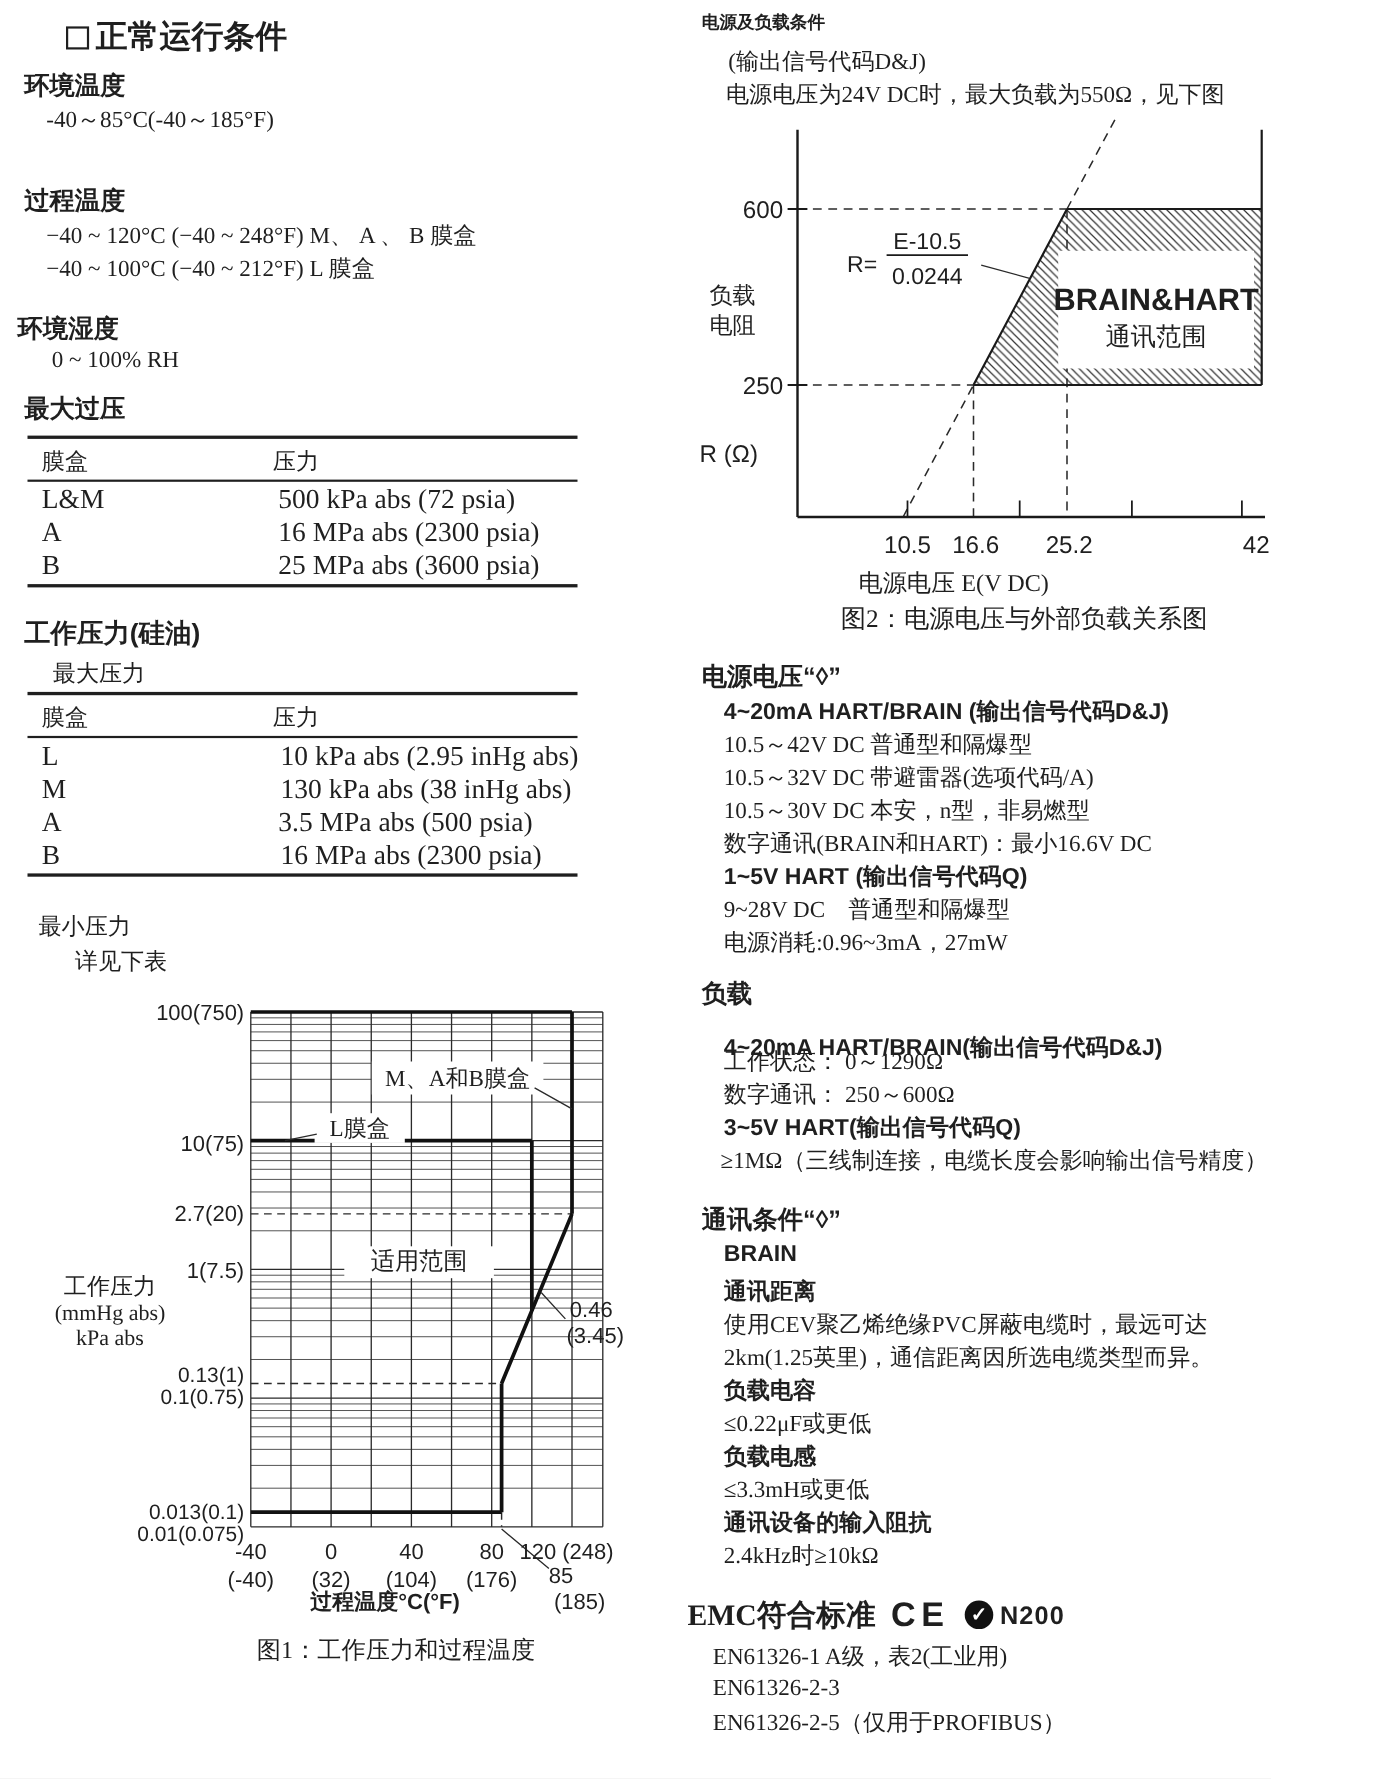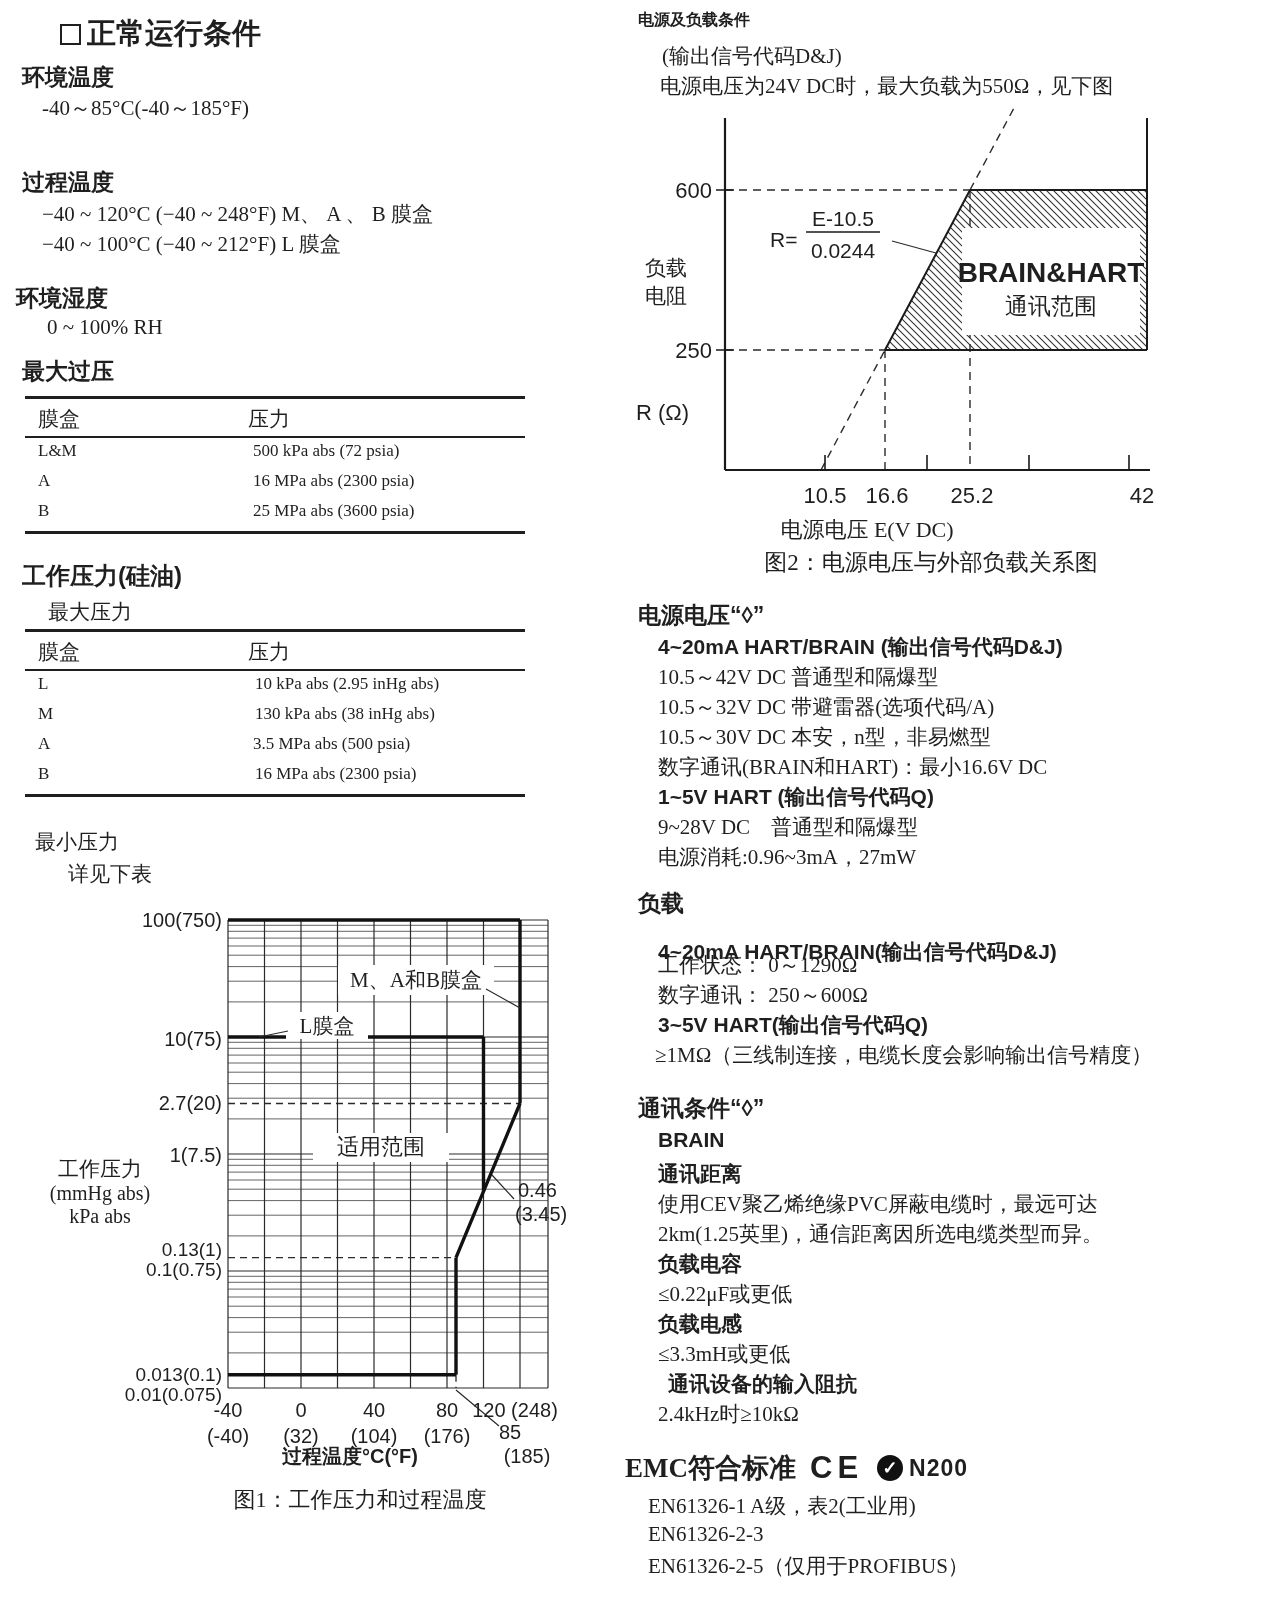--- a/index.html
+++ b/index.html
@@ -10,21 +10,21 @@
   .sq{width:17px;height:17px;border:2.5px solid #1f1f1f;display:inline-block;}
   .h2{font-family:"Liberation Sans",sans-serif;font-weight:bold;font-size:23px;}
   .h2b{font-family:"Liberation Sans",sans-serif;font-weight:bold;font-size:24px;}
   .body{font-size:21px;white-space:nowrap;}
   .gothic{font-family:"Liberation Sans",sans-serif;font-weight:bold;font-size:21px;white-space:nowrap;}
   .bsub{font-family:"Liberation Sans",sans-serif;font-weight:bold;font-size:21px;white-space:nowrap;}
   .tbl{border-top:3px solid #1f1f1f;border-bottom:3px solid #1f1f1f;}
   .tbl .hd{position:relative;height:37px;border-bottom:2.5px solid #1f1f1f;}
   .tbl .hd span{position:absolute;top:6px;font-size:21px;}
   .trow{position:relative;height:30px;}
-  .trow span{position:absolute;top:3px;font-size:17px;white-space:nowrap;}
+  .trow span{position:absolute;top:3px;font-size:25px;white-space:nowrap;}
   .c1{left:13px;}
   .emcrow{display:flex;align-items:center;gap:14px;}
   .emc-t{font-family:"Liberation Serif",serif;font-weight:bold;font-size:27px;}
   .ce{font-family:"Liberation Sans",sans-serif;font-weight:bold;font-size:31px;letter-spacing:5px;}
   .ctick{width:26px;height:26px;border-radius:50%;background:#111;color:#fff;display:flex;
          align-items:center;justify-content:center;font-family:"Liberation Sans",sans-serif;
          font-weight:bold;font-size:18px;}
   .n200{font-family:"Liberation Sans",sans-serif;font-weight:900;font-size:23px;letter-spacing:1px;margin-left:-8px;}
   svg text{fill:#1f1f1f;}
   .sv-sans{font-family:"Liberation Sans",sans-serif;}
@@ -226,21 +226,21 @@
 
   <div class="abs h2" style="left:638px;top:1093px;">通讯条件“◊”</div>
   <div class="abs gothic" style="left:658px;top:1128px;">BRAIN</div>
   <div class="abs bsub" style="left:658px;top:1160px;">通讯距离</div>
   <div class="abs body" style="left:658px;top:1190px;">使用CEV聚乙烯绝缘PVC屏蔽电缆时，最远可达</div>
   <div class="abs body" style="left:658px;top:1220px;">2km(1.25英里)，通信距离因所选电缆类型而异。</div>
   <div class="abs bsub" style="left:658px;top:1250px;">负载电容</div>
   <div class="abs body" style="left:658px;top:1280px;">≤0.22μF或更低</div>
   <div class="abs bsub" style="left:658px;top:1310px;">负载电感</div>
   <div class="abs body" style="left:658px;top:1340px;">≤3.3mH或更低</div>
-  <div class="abs bsub" style="left:658px;top:1370px;margin-left:10px;">通讯设备的输入阻抗</div>
+  <div class="abs bsub" style="left:658px;top:1370px;">通讯设备的输入阻抗</div>
   <div class="abs body" style="left:658px;top:1400px;">2.4kHz时≥10kΩ</div>
 
   <div class="abs emcrow" style="left:625px;top:1450px;">
     <span class="emc-t">EMC符合标准</span>
     <span class="ce">CE</span>
     <span class="ctick">
         <span>✓</span>
       </span>
     <span class="n200">N200</span>
   </div>

